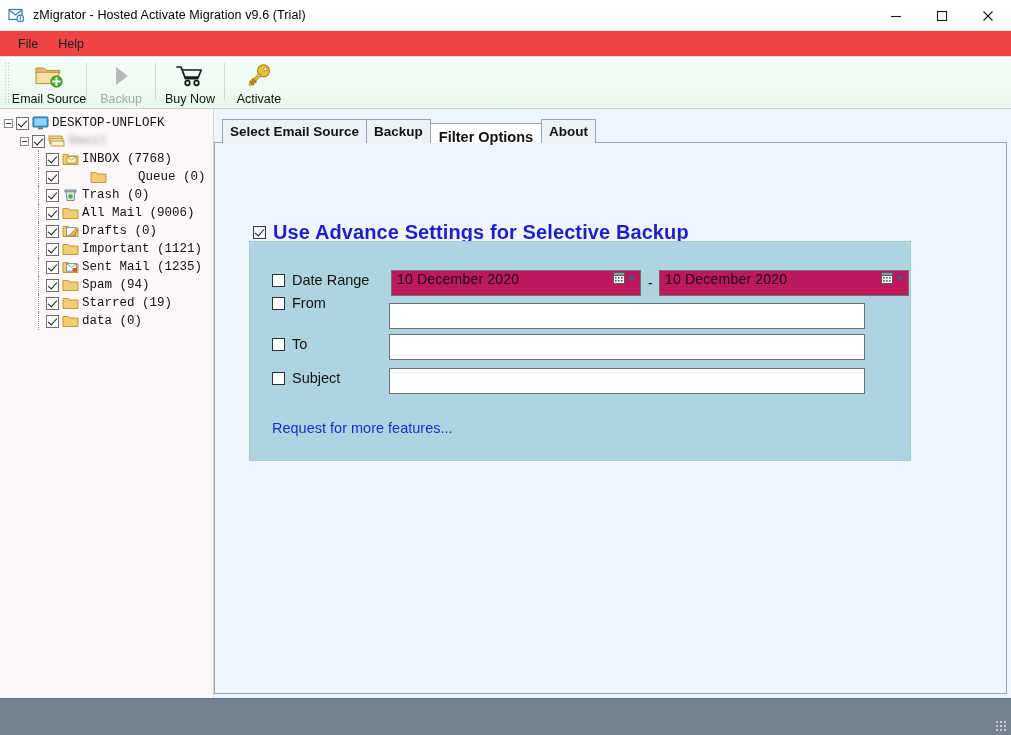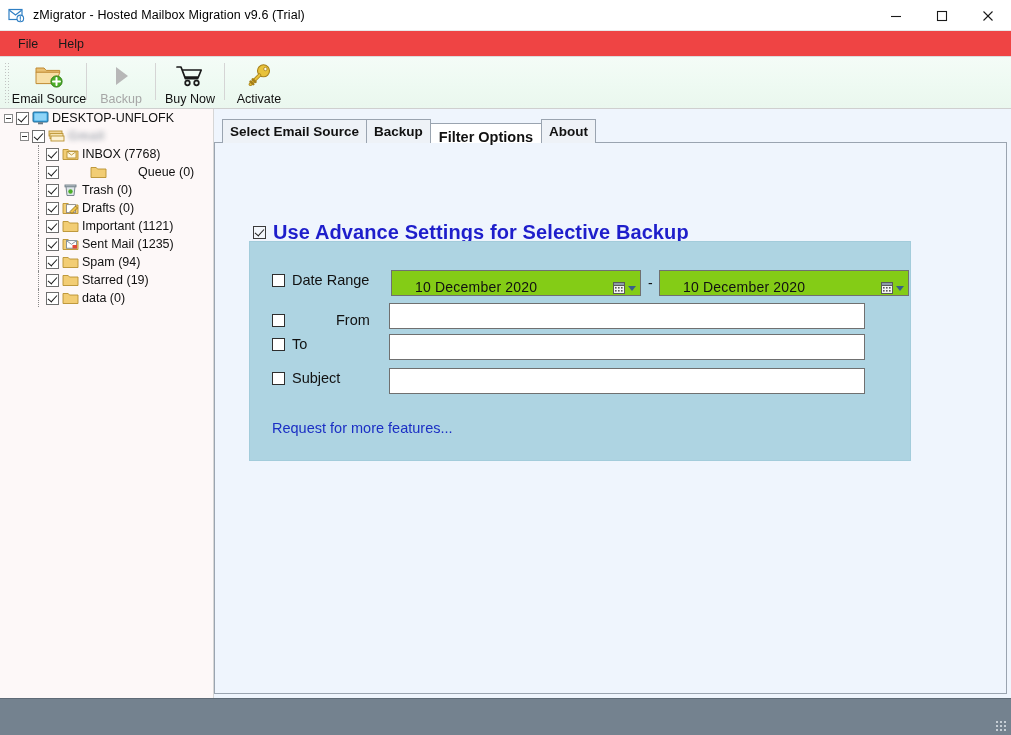--- a/index.html
+++ b/index.html
@@ -120,20 +120,22 @@
     display: flex;
     min-height: 0;
     background: #ffffff;
   }
   .treepane {
     width: 214px;
     flex: 0 0 214px;
     background: #fdf8f8;
     border-right: 1px solid #d6d6d6;
     overflow: hidden;
+    padding-top: 5px;
+    font-family: Liberation Mono, monospace;
   }
   .rightpane {
     flex: 1 1 auto;
     background: #eff5fd;
     position: relative;
     display: flex;
     flex-direction: column;
     min-width: 0;
     padding: 0 4px 4px 0;
   }
@@ -308,25 +310,25 @@
     background: #ffffff;
     height: 26px;
     font-size: 14px;
     font-family: "Liberation Sans", sans-serif;
     padding: 0 5px;
     color: #111;
     outline: none;
   }
   .datefield {
     display: flex;
-    align-items: flex-end;
+    align-items: flex-start;
     border: 1px solid #707070;
-    background: #84cc16;
+    background: #be185d;
     height: 26px;
-    padding-left: 23px;
+    padding-left: 5px;
     padding-right: 3px;
     justify-content: space-between;
   }
   .datefield .dtext {
     font-size: 14px;
     color: #111;
     white-space: nowrap;
     letter-spacing: .2px;
   }
   .dtbtn { display:flex; align-items:center; gap:1px; }
@@ -368,21 +370,21 @@
 
   <div class="titlebar">
     <span class="title-icon">
       <svg width="18" height="16" viewBox="0 0 18 16">
         <rect x="1" y="2.5" width="13" height="10" fill="#ffffff" stroke="#2f7fc4" stroke-width="1.2"></rect>
         <path d="M1.4 3.2 L7.5 8 L13.6 3.2" fill="none" stroke="#2f7fc4" stroke-width="1.2"></path>
         <circle cx="12.3" cy="11.4" r="3.3" fill="#ffffff" stroke="#2f7fc4" stroke-width="1.1"></circle>
         <path d="M12.3 9.5 v2.1 M12.3 12.7 v.7" stroke="#2f7fc4" stroke-width="1.1" stroke-linecap="round"></path>
       </svg>
     </span>
-    <span class="title-text">zMigrator - Hosted Mailbox Migration v9.6 (Trial)</span>
+    <span class="title-text">zMigrator - Hosted Activate Migration v9.6 (Trial)</span>
     <div class="winbtns">
       <div class="winbtn">
         <svg width="12" height="12" viewBox="0 0 12 12">
             <line x1="1" y1="6.5" x2="11" y2="6.5" stroke="#1a1a1a" stroke-width="1.1"></line>
           </svg>
       </div>
       <div class="winbtn">
         <svg width="12" height="12" viewBox="0 0 12 12">
             <rect x="1.5" y="1.5" width="9" height="9" fill="none" stroke="#1a1a1a" stroke-width="1.1"></rect>
           </svg>
@@ -511,20 +513,28 @@
                 <rect x="3" y="2" width="11" height="1.8" fill="#c8d2d8" stroke="#6d7c85" stroke-width=".9"></rect>
                 <circle cx="8.5" cy="8.5" r="2.2" fill="#4caf28"></circle>
               </svg></span>
             <span class="tlabel-sm">Trash (0)</span>
           </div>
           <div class="trow" style="padding-left: 46px;">
             <span class="dotline" style="left: 38px; top: 0px; height: 18px;"></span>
             <span class="cbx checked"></span>
             <span class="ticon-sm"><svg width="17" height="14" viewBox="0 0 17 14">
                 <path d="M1 2.5 h5.2 l1.3 1.5 h8.5 v8.5 H1 Z" fill="#f2cd74" stroke="#b8912f" stroke-width=".9"></path>
+              </svg></span>
+            <span class="tlabel-sm">All Mail (9006)</span>
+          </div>
+          <div class="trow" style="padding-left: 46px;">
+            <span class="dotline" style="left: 38px; top: 0px; height: 18px;"></span>
+            <span class="cbx checked"></span>
+            <span class="ticon-sm"><svg width="17" height="14" viewBox="0 0 17 14">
+                <path d="M1 2.5 h5.2 l1.3 1.5 h8.5 v8.5 H1 Z" fill="#f2cd74" stroke="#b8912f" stroke-width=".9"></path>
                 <rect x="4.5" y="3.6" width="9" height="8" fill="#ffffff" stroke="#8a8a8a" stroke-width=".9"></rect>
                 <path d="M8 10.5 L13.5 5 l2 2 L10 12.5 Z" fill="#f0c24a" stroke="#8a6a12" stroke-width=".8"></path>
               </svg></span>
             <span class="tlabel-sm">Drafts (0)</span>
           </div>
           <div class="trow" style="padding-left: 46px;">
             <span class="dotline" style="left: 38px; top: 0px; height: 18px;"></span>
             <span class="cbx checked"></span>
             <span class="ticon-sm"><svg width="17" height="14" viewBox="0 0 17 14">
                 <path d="M1 2.5 h5.2 l1.3 1.5 h8.5 v8.5 H1 Z" fill="#f2cd74" stroke="#b8912f" stroke-width=".9"></path>
@@ -628,21 +638,21 @@
                     <rect x="6" y="9" width="1.6" height="1.6"></rect>
                     <rect x="9" y="9" width="1.6" height="1.6"></rect>
                 </g>
               </svg>
               <svg width="10" height="10" viewBox="0 0 10 10">
                   <path d="M1 3 L9 3 L5 8 Z" fill="#3a5f8a"></path>
                 </svg>
             </span>
           </div>
 
-          <div class="frow" style="top:70px;gap:44px;">
+          <div class="frow" style="top:53px;">
             <span class="fcbx"></span>
             <span class="flabel">From</span>
           </div>
           <input class="finput" style="position: absolute; left: 139px; top: 61px; width: 476px;" placeholder="">
 
           <div class="frow" style="top:94px;">
             <span class="fcbx"></span>
             <span class="flabel">To</span>
           </div>
           <input class="finput" style="position: absolute; left: 139px; top: 92px; width: 476px;" placeholder="">

